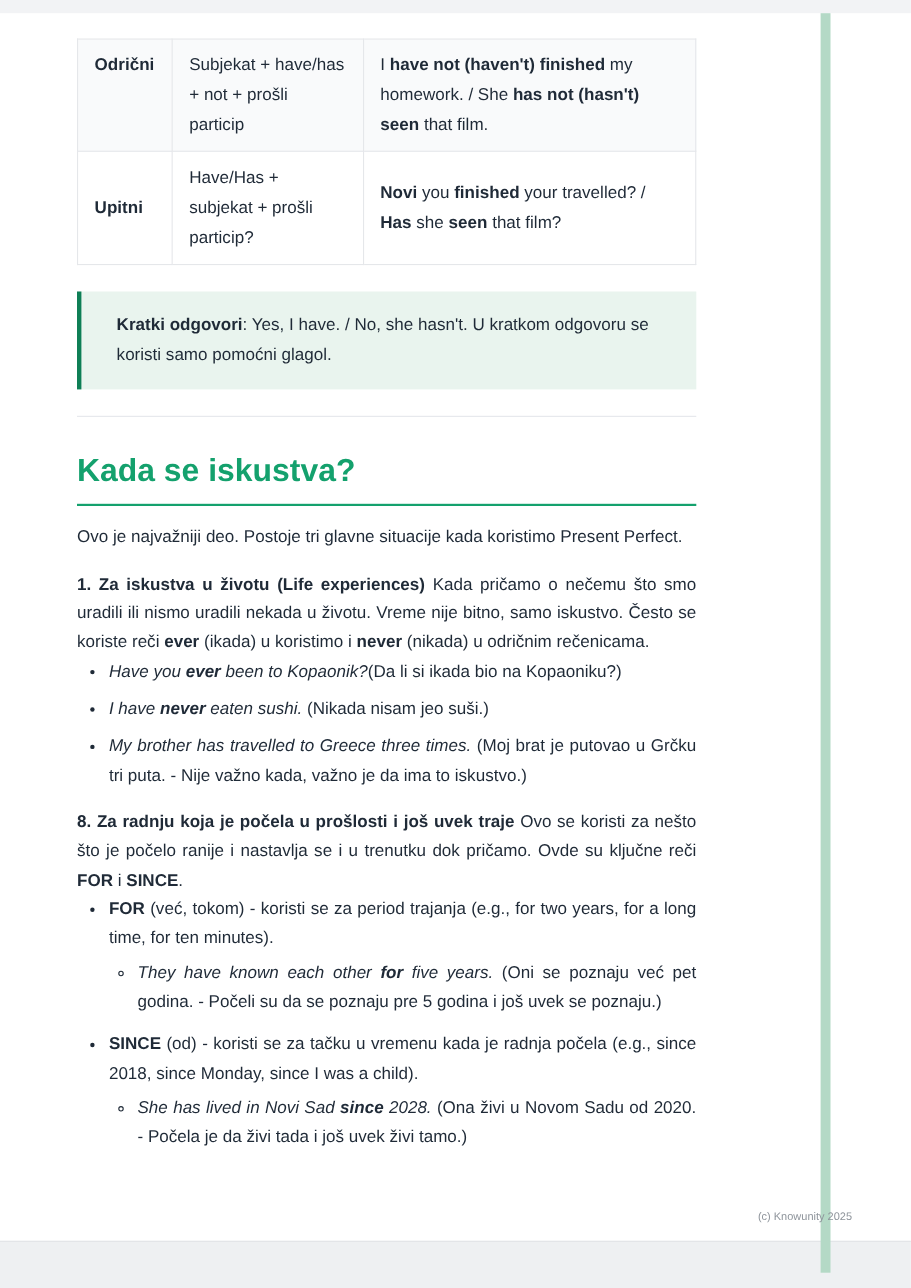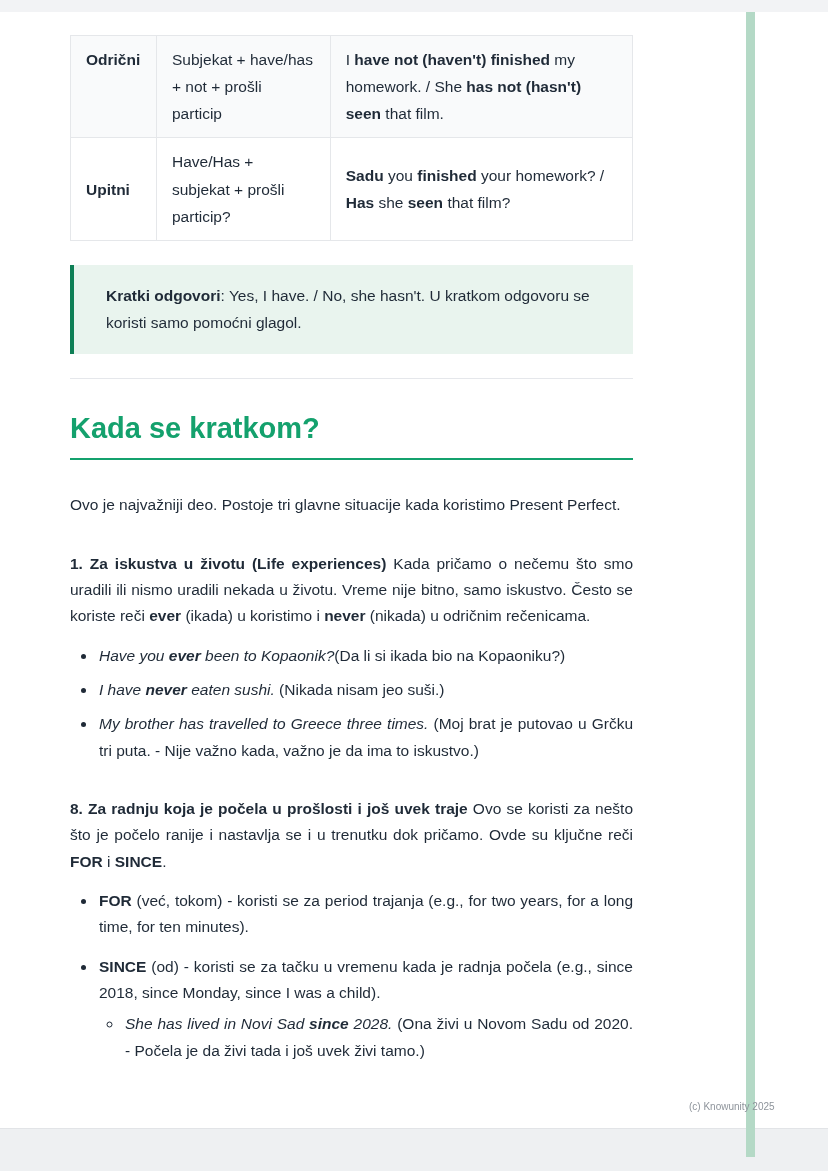--- a/index.html
+++ b/index.html
@@ -56,23 +56,23 @@
   .heading{
     margin-top:33px;
     color:var(--accent-green);
     font-size:29px;
     font-weight:700;
     line-height:1.15;
     padding-bottom:13px;
     border-bottom:2px solid var(--accent-green);
   }
 
-  .para{margin-top:32px;text-align:justify;}
+  .para{margin-top:16px;text-align:justify;}
 
-  ul.list{margin-top:13px;padding-left:27px;}
+  ul.list{padding-left:27px;}
   ul.l1{list-style:disc;}
   ul.l1 > li{margin-bottom:8px;text-align:justify;padding-left:2px;}
   ul.l1.loose > li{margin-bottom:13px;}
   ul.l2{list-style:circle;padding-left:24px;margin-top:5px;}
   ul.l2 > li{text-align:justify;padding-left:2px;}
 </style>
 </head>
 <body>
 
 <div class="canvas">
@@ -83,48 +83,51 @@
     <table class="grammar-table">
       <tbody>
         <tr class="row-alt row-top">
           <td class="col-label">Odrični</td>
           <td class="col-structure">Subjekat + have/has + not + prošli particip</td>
           <td class="col-example"><span>I </span><span class="b">have not (haven't) finished</span><span> my homework. / She </span><span class="b">has not (hasn't) seen</span><span> that film.</span></td>
         </tr>
         <tr>
           <td class="col-label">Upitni</td>
           <td class="col-structure">Have/Has + subjekat + prošli particip?</td>
-          <td class="col-example"><span class="b">Sadu</span><span> you </span><span class="b">finished</span><span> your homework? / </span><span class="b">Has</span><span> she </span><span class="b">seen</span><span> that film?</span></td>
+          <td class="col-example"><span class="b">Novi</span><span> you </span><span class="b">finished</span><span> your travelled? / </span><span class="b">Has</span><span> she </span><span class="b">seen</span><span> that film?</span></td>
         </tr>
       </tbody>
     </table>
 
     <div class="callout">
       <p class="callout-text"><span class="b">Kratki odgovori</span><span>: Yes, I have. / No, she hasn't. U kratkom odgovoru se koristi samo pomoćni glagol.</span></p>
     </div>
 
     <div class="divider"></div>
 
-    <h1 class="heading">Kada se kratkom?</h1>
+    <h1 class="heading">Kada se iskustva?</h1>
 
     <p class="para"><span>Ovo je najvažniji deo. Postoje tri glavne situacije kada koristimo Present Perfect.</span></p>
 
     <p class="para"><span class="b">1. Za iskustva u životu (Life experiences)</span><span> Kada pričamo o nečemu što smo uradili ili nismo uradili nekada u životu. Vreme nije bitno, samo iskustvo. Često se koriste reči </span><span class="b">ever</span><span> (ikada) u koristimo i </span><span class="b">never</span><span> (nikada) u odričnim rečenicama.</span></p>
 
     <ul class="list l1">
       <li><span class="i">Have you </span><span class="b i">ever</span><span class="i"> been to Kopaonik?</span><span>(Da li si ikada bio na Kopaoniku?)</span></li>
       <li><span class="i">I have </span><span class="b i">never</span><span class="i"> eaten sushi.</span><span> (Nikada nisam jeo suši.)</span></li>
       <li><span class="i">My brother has travelled to Greece three times.</span><span> (Moj brat je putovao u Grčku tri puta. - Nije važno kada, važno je da ima to iskustvo.)</span></li>
     </ul>
 
     <p class="para"><span class="b">8. Za radnju koja je počela u prošlosti i još uvek traje</span><span> Ovo se koristi za nešto što je počelo ranije i nastavlja se i u trenutku dok pričamo. Ovde su ključne reči </span><span class="b">FOR</span><span> i </span><span class="b">SINCE</span><span>.</span></p>
 
     <ul class="list l1 loose">
       <li>
         <span><span class="b">FOR</span><span> (već, tokom) - koristi se za period trajanja (e.g., for two years, for a long time, for ten minutes).</span></span>
+        <ul class="list l2">
+          <li><span class="i">They have known each other </span><span class="b i">for</span><span class="i"> five years.</span><span> (Oni se poznaju već pet godina. - Počeli su da se poznaju pre 5 godina i još uvek se poznaju.)</span></li>
+        </ul>
       </li>
       <li>
         <span><span class="b">SINCE</span><span> (od) - koristi se za tačku u vremenu kada je radnja počela (e.g., since 2018, since Monday, since I was a child).</span></span>
         <ul class="list l2">
           <li><span class="i">She has lived in Novi Sad </span><span class="b i">since</span><span class="i"> 2028.</span><span> (Ona živi u Novom Sadu od 2020. - Počela je da živi tada i još uvek živi tamo.)</span></li>
         </ul>
       </li>
     </ul>
 
   </div>

